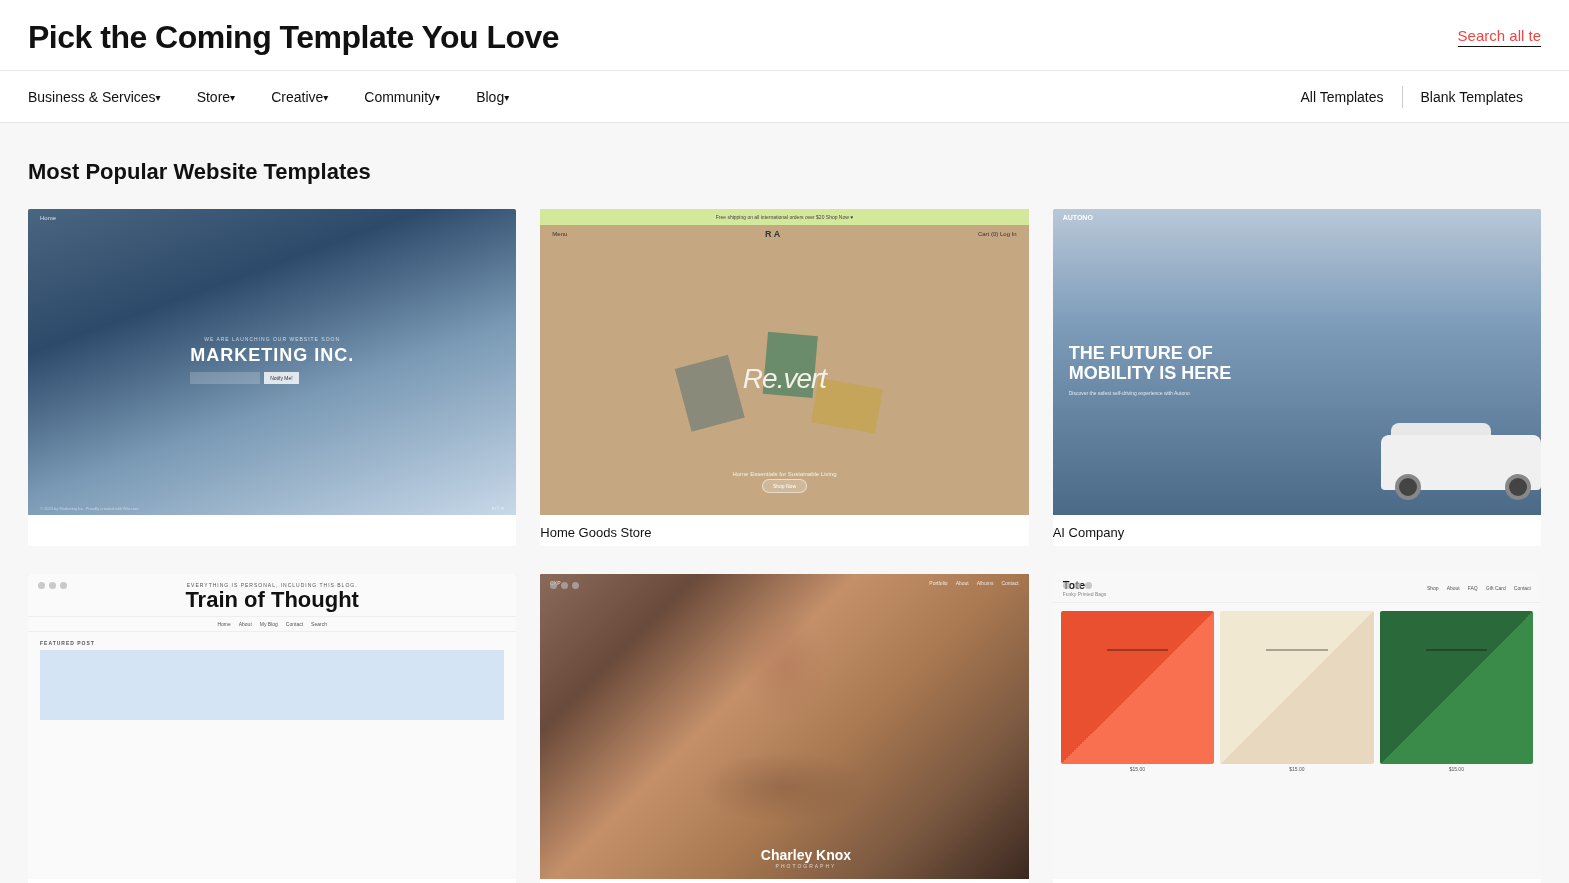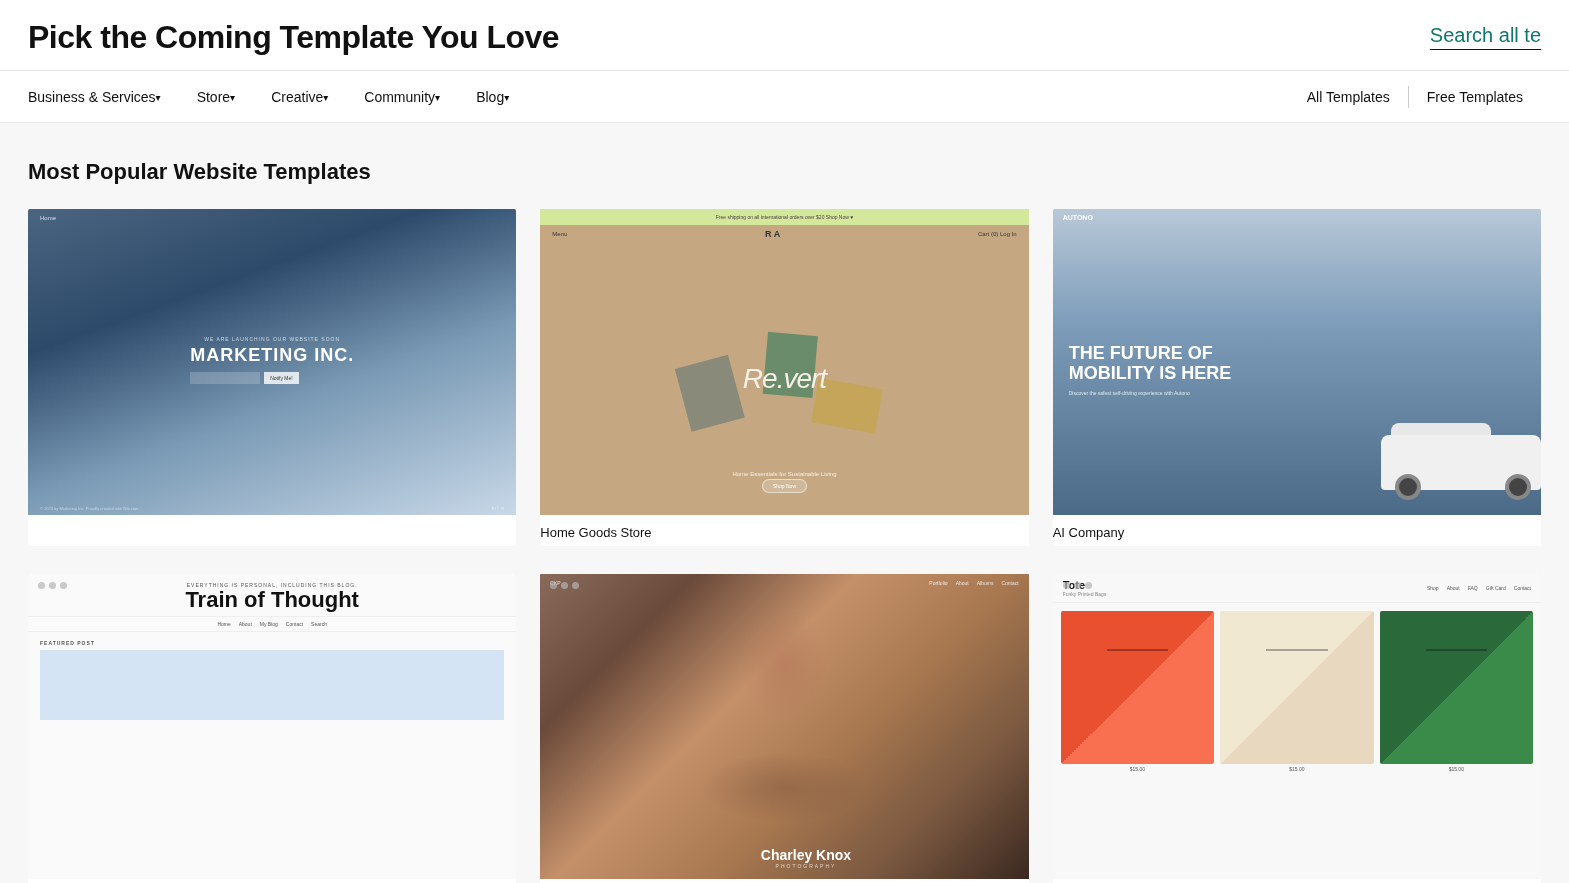--- a/index.html
+++ b/index.html
@@ -18,22 +18,22 @@
       font-weight: 700;
       letter-spacing: -0.5px;
       line-height: 1.2;
     }
     .search-area {
       display: flex;
       flex-direction: column;
       align-items: flex-end;
     }
     .search-label {
-      font-size: 20px;
-      color: #0f766e;
+      font-size: 15px;
+      color: #ef4444;
       cursor: pointer;
     }
     .search-underline {
       width: 100%;
       height: 1px;
       background: #111;
       margin-top: 2px;
     }
 
     
@@ -633,21 +633,21 @@
       <span>Blog</span>
       <span class="chevron">▾</span>
     </div>
   </div>
   <div class="nav-right">
     <div class="nav-right-item">
       <span>All Templates</span>
     </div>
     <div class="nav-divider"></div>
     <div class="nav-right-item">
-      <span>Free Templates</span>
+      <span>Blank Templates</span>
     </div>
   </div>
 </nav>
 
 <main class="main">
   <h2 class="section-title">Most Popular Website Templates</h2>
 
   <div class="template-grid">
 
     <div class="template-card">

